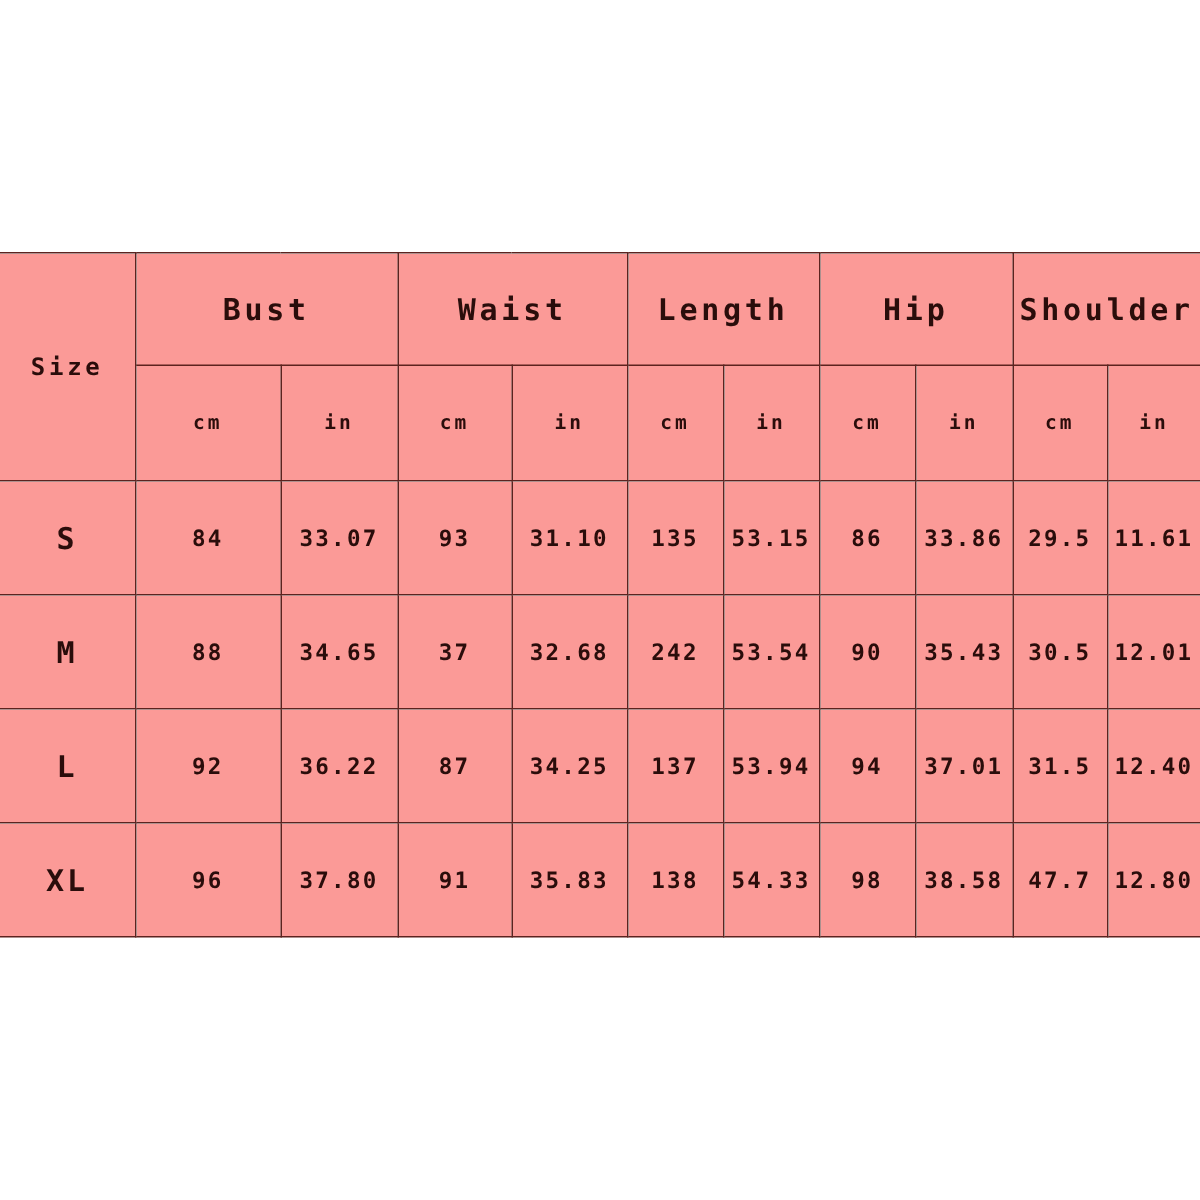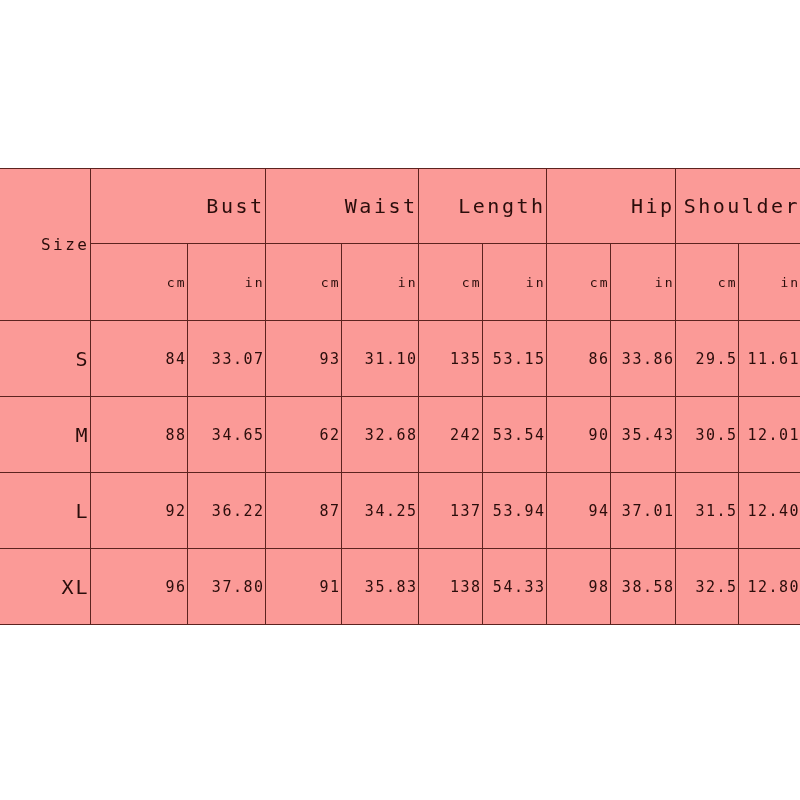--- a/index.html
+++ b/index.html
@@ -25,25 +25,25 @@
   table.size-chart {
     width: 800px;
     height: 452px;
     border-collapse: collapse;
     table-layout: fixed;
   }
 
   table.size-chart td,
   table.size-chart th {
     border: 1.6px solid #5c231f;
-    text-align: right;
+    text-align: center;
     vertical-align: middle;
     color: #2a0d0b;
     background: #fb9a97;
-    font-weight: normal;
+    font-weight: bold;
     font-family: "DejaVu Sans Mono", "Liberation Mono", monospace;
     padding: 0;
     overflow: hidden;
     white-space: nowrap;
     margin-top: 15px;
   }
 
   
   table.size-chart tr > *:first-child { border-left: none; }
   table.size-chart tr > *:last-child  { border-right: none; }
@@ -126,21 +126,21 @@
         <td class="val">86</td>
         <td class="val u-in">33.86</td>
         <td class="val">29.5</td>
         <td class="val u-in">11.61</td>
       </tr>
 
       <tr>
         <td class="size-cell">M</td>
         <td class="val">88</td>
         <td class="val u-in">34.65</td>
-        <td class="val">62</td>
+        <td class="val">37</td>
         <td class="val u-in">32.68</td>
         <td class="val">242</td>
         <td class="val u-in">53.54</td>
         <td class="val">90</td>
         <td class="val u-in">35.43</td>
         <td class="val">30.5</td>
         <td class="val u-in">12.01</td>
       </tr>
 
       <tr>
@@ -160,18 +160,18 @@
       <tr>
         <td class="size-cell">XL</td>
         <td class="val">96</td>
         <td class="val u-in">37.80</td>
         <td class="val">91</td>
         <td class="val u-in">35.83</td>
         <td class="val">138</td>
         <td class="val u-in">54.33</td>
         <td class="val">98</td>
         <td class="val u-in">38.58</td>
-        <td class="val">32.5</td>
+        <td class="val">47.7</td>
         <td class="val u-in">12.80</td>
       </tr>
     </tbody>
   </table>
 </div>
 
 </body></html>

